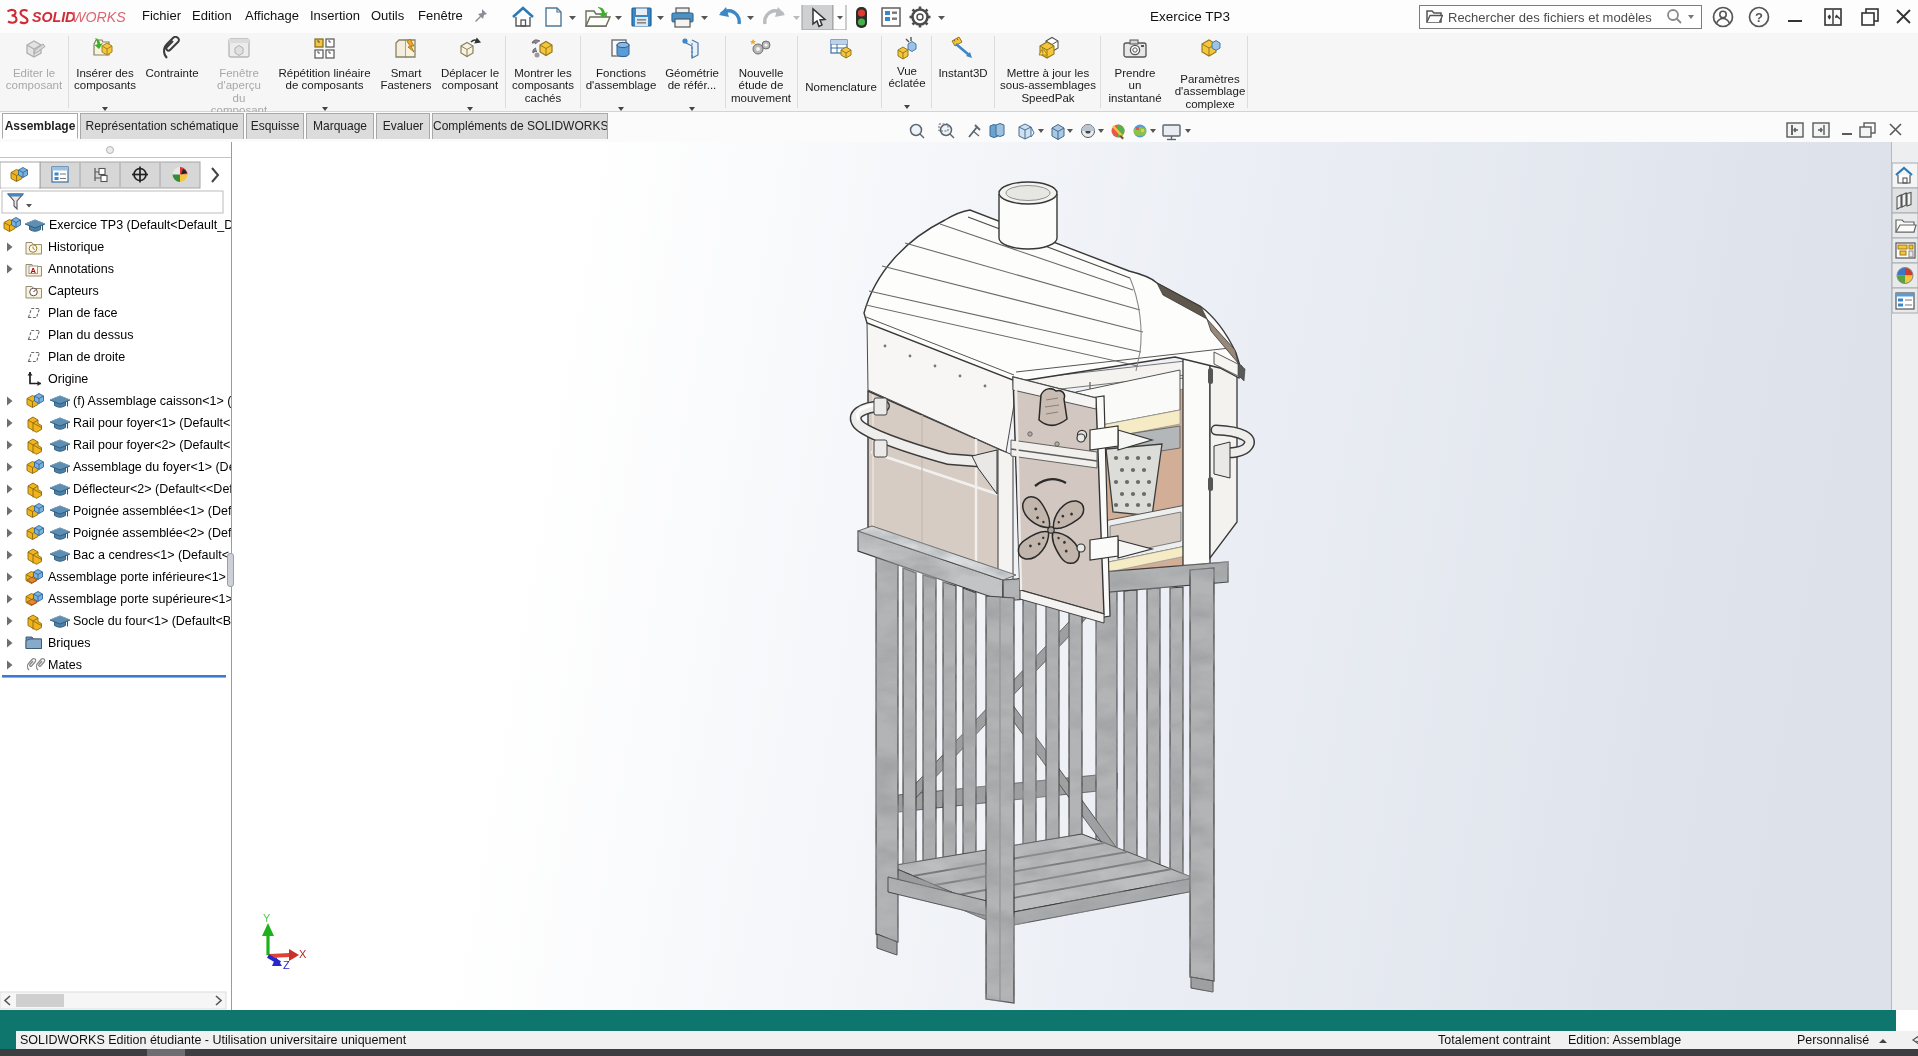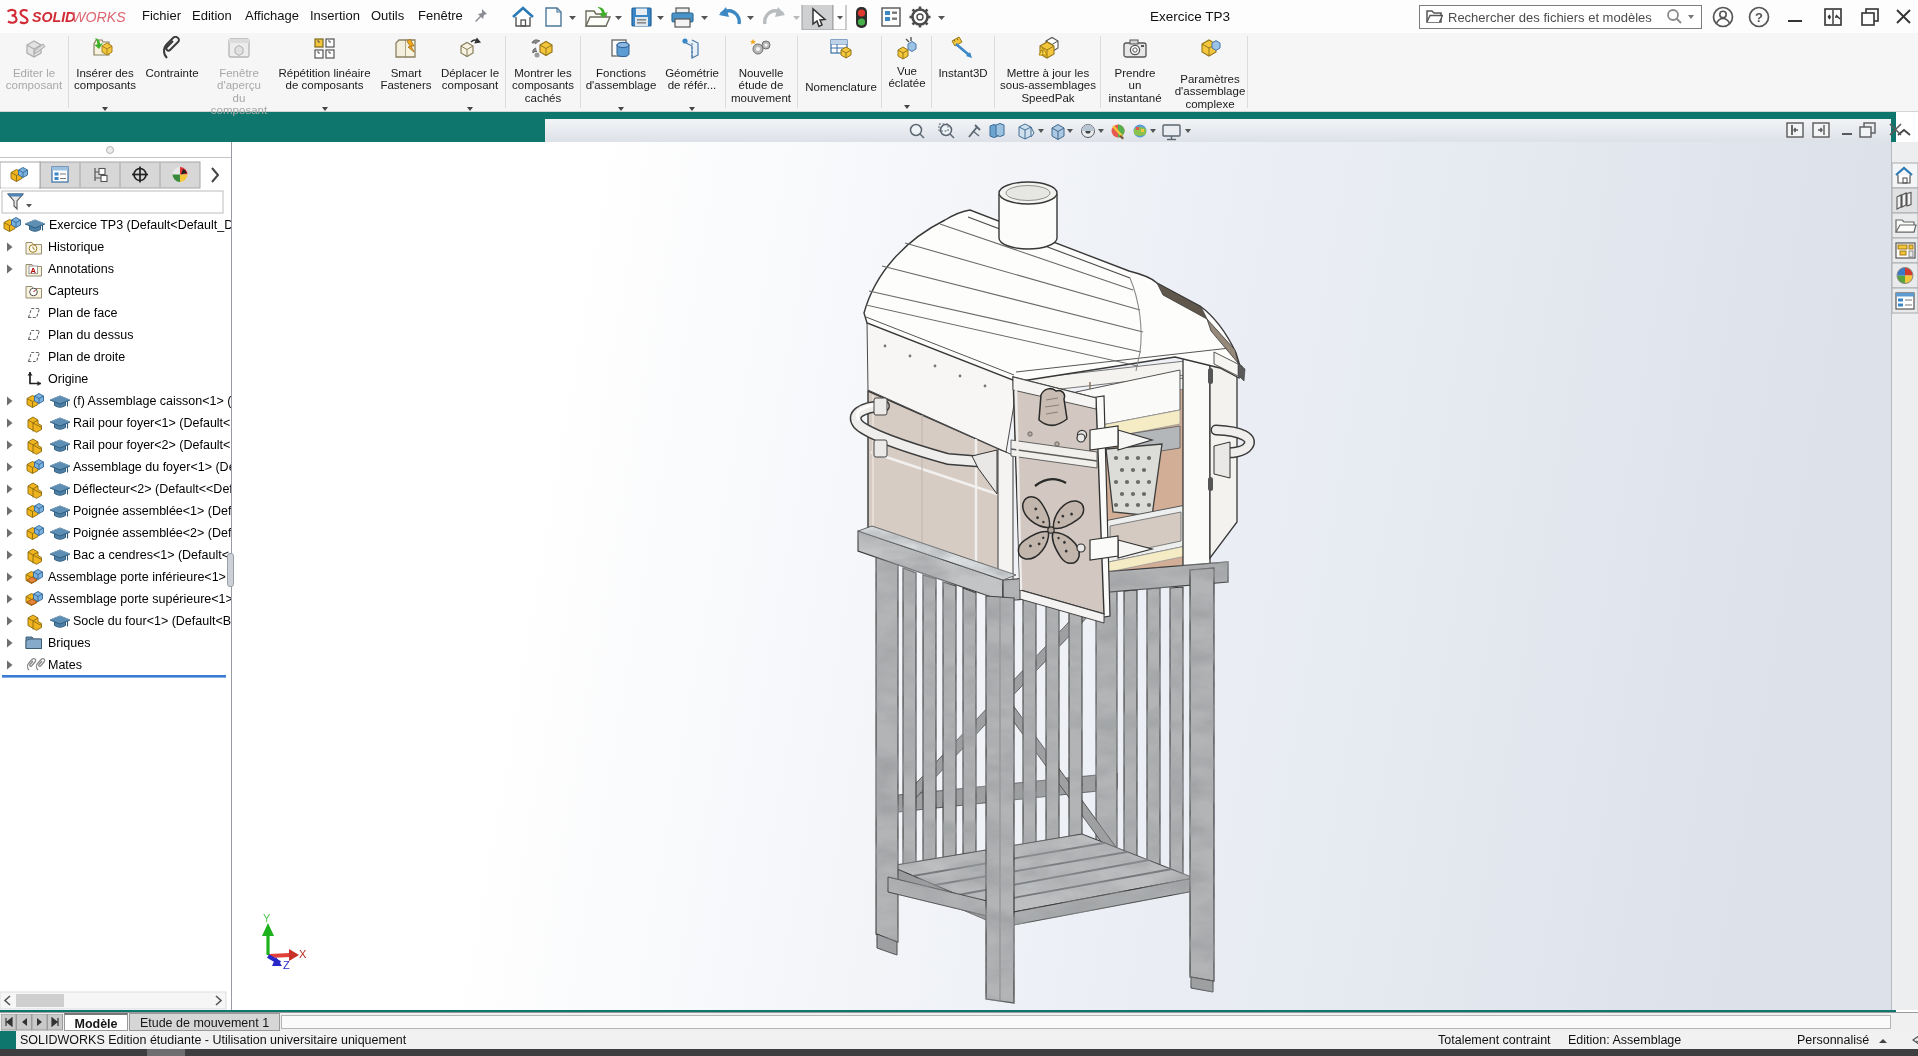--- a/index.html
+++ b/index.html
@@ -329,20 +329,28 @@
       <svg width="26" height="26" style="margin-top:3px" viewBox="0 0 26 26">
           <path d="M5,8 l7,-4 7,4 0,8 -7,4 -7,-4z" fill="#f4c63c" stroke="#96781c" stroke-width="1.1"></path>
           <path d="M5,8 l7,4 7,-4 M12,12 l0,8" fill="none" stroke="#96781c"></path>
           <path d="M15,7 l4,-2.4 4,2.4 0,5 -4,2.4 -4,-2.4z" fill="#9cc3e5" stroke="#4779a8"></path>
         </svg>
       <div style="margin-top:8px">Paramètres<br>d'assemblage<br>complexe</div>
     </div>
     <svg class="abs" style="left:1896px;top:94px" width="16" height="12" viewBox="0 0 16 12">
         <path d="M2,8 L8,3 L14,8" fill="none" stroke="#444" stroke-width="1.8"></path>
       </svg>
+  </div>
+  <div id="tabband">
+    <div class="ctab active" style="left:2px;width:76px">Assemblage</div>
+    <div class="ctab" style="left:80px;width:164px">Représentation schématique</div>
+    <div class="ctab" style="left:246px;width:58px">Esquisse</div>
+    <div class="ctab" style="left:306px;width:68px">Marquage</div>
+    <div class="ctab" style="left:376px;width:54px">Evaluer</div>
+    <div class="ctab" style="left:432px;width:176px">Compléments de SOLIDWORKS</div>
   </div>
   <div id="viewport">
       <svg class="abs" style="left:0;top:0" width="1659" height="868" viewBox="232 142 1659 868">
 <defs>
           <filter id="galv" x="-5%" y="-5%" width="110%" height="110%">
 <feTurbulence type="fractalNoise" baseFrequency="0.02 0.045" numOctaves="4" seed="11" result="n"></feTurbulence>
 <feColorMatrix in="n" type="matrix" values="0 0 0 0 0.33  0 0 0 0 0.34  0 0 0 0 0.35  1.5 0 0 0 -0.5" result="nc"></feColorMatrix>
 <feComposite in="nc" in2="SourceAlpha" operator="in" result="nn"></feComposite>
 <feMerge>
               <feMergeNode in="SourceGraphic"></feMergeNode>
@@ -778,37 +786,20 @@
       <g transform="translate(3,150)">
           <rect x="1" y="1" width="18" height="16" fill="#fff" stroke="#555" stroke-width="1.2"></rect>
           <rect x="1" y="1" width="18" height="3.5" fill="#5d9bd3"></rect>
           <rect x="3" y="6.5" width="5" height="3" fill="#3a87c8"></rect>
           <rect x="3" y="11.5" width="5" height="3" fill="#3a87c8"></rect>
           <line x1="10" y1="8" x2="17" y2="8" stroke="#777"></line>
           <line x1="10" y1="13" x2="17" y2="13" stroke="#777"></line>
         </g>
     </svg>
   </div>
-  <div id="bottomtabs">
-    <svg class="abs" style="left:1px;top:1px" width="62" height="17" viewBox="0 0 62 17">
-      <g>
-          <rect x="0" y="0" width="15" height="16" fill="#c9c9c9" stroke="#9a9a9a"></rect>
-          <rect x="15.5" y="0" width="15" height="16" fill="#c9c9c9" stroke="#9a9a9a"></rect>
-          <rect x="31" y="0" width="15" height="16" fill="#c9c9c9" stroke="#9a9a9a"></rect>
-          <rect x="46.5" y="0" width="15" height="16" fill="#c9c9c9" stroke="#9a9a9a"></rect>
-      <path d="M11,4 l-5,4 5,4z M5,4 l0,8" stroke="#333" fill="#333" stroke-width="1.2"></path>
-      <path d="M26,4 l-5,4 5,4z" fill="#333"></path>
-      <path d="M36,4 l5,4 -5,4z" fill="#333"></path>
-      <path d="M51,4 l5,4 -5,4z M57,4 l0,8" stroke="#333" fill="#333" stroke-width="1.2"></path>
-        </g>
-    </svg>
-    <div class="mtab" style="left:64px;width:64px;background:#fff;border:1px solid #999;border-top:2px solid #777;font-weight:bold">Modèle</div>
-    <div class="mtab" style="left:129px;width:151px;background:#d6d6d6;border:1px solid #999">Etude de mouvement 1</div>
-    <div class="abs" style="left:281px;top:2px;width:1610px;height:14px;background:#fafafa;border:1px solid #b4b4b4"></div>
-  </div>
   <div id="statusbar">
     <span class="st" style="left:4px">SOLIDWORKS Edition étudiante - Utilisation universitaire uniquement</span>
     <span class="st" style="left:1422px">Totalement contraint</span>
     <span class="st" style="left:1552px">Edition: Assemblage</span>
     <span class="st" style="left:1781px">Personnalisé</span>
     <svg class="abs" style="left:1862px;top:7px" width="10" height="6" viewBox="0 0 10 6">
         <path d="M1,5 L5,1 L9,5z" fill="#444"></path>
       </svg>
     <svg class="abs" style="left:1895px;top:1px" width="18" height="16" viewBox="0 0 18 16">
         <path d="M2,8 l7,-5 7,5 -7,5z" fill="#f2f2f2" stroke="#555" stroke-width="1.2"></path>

